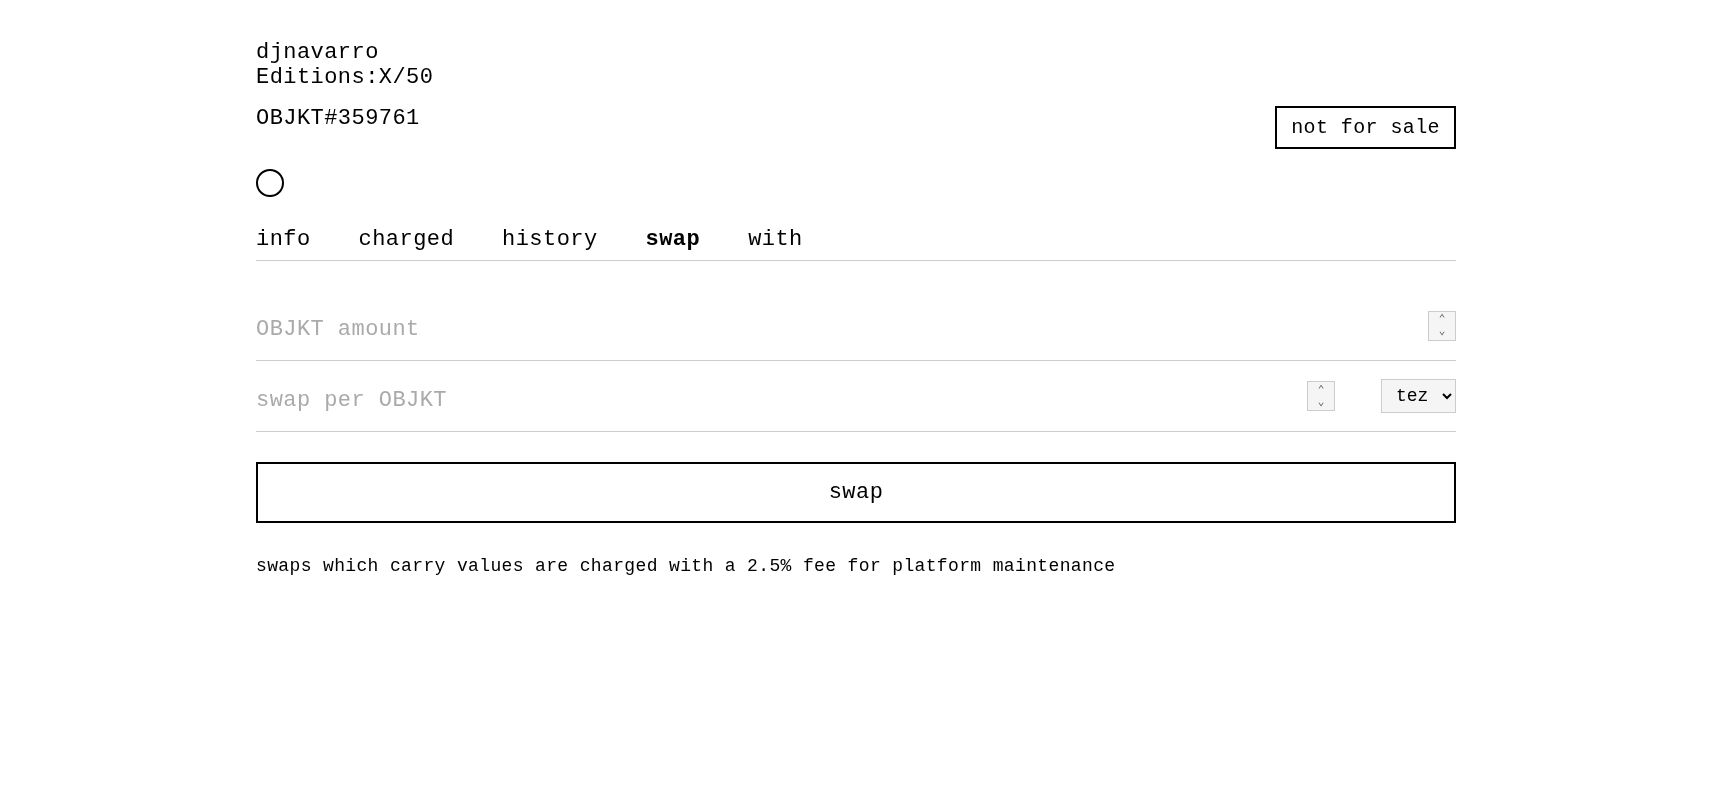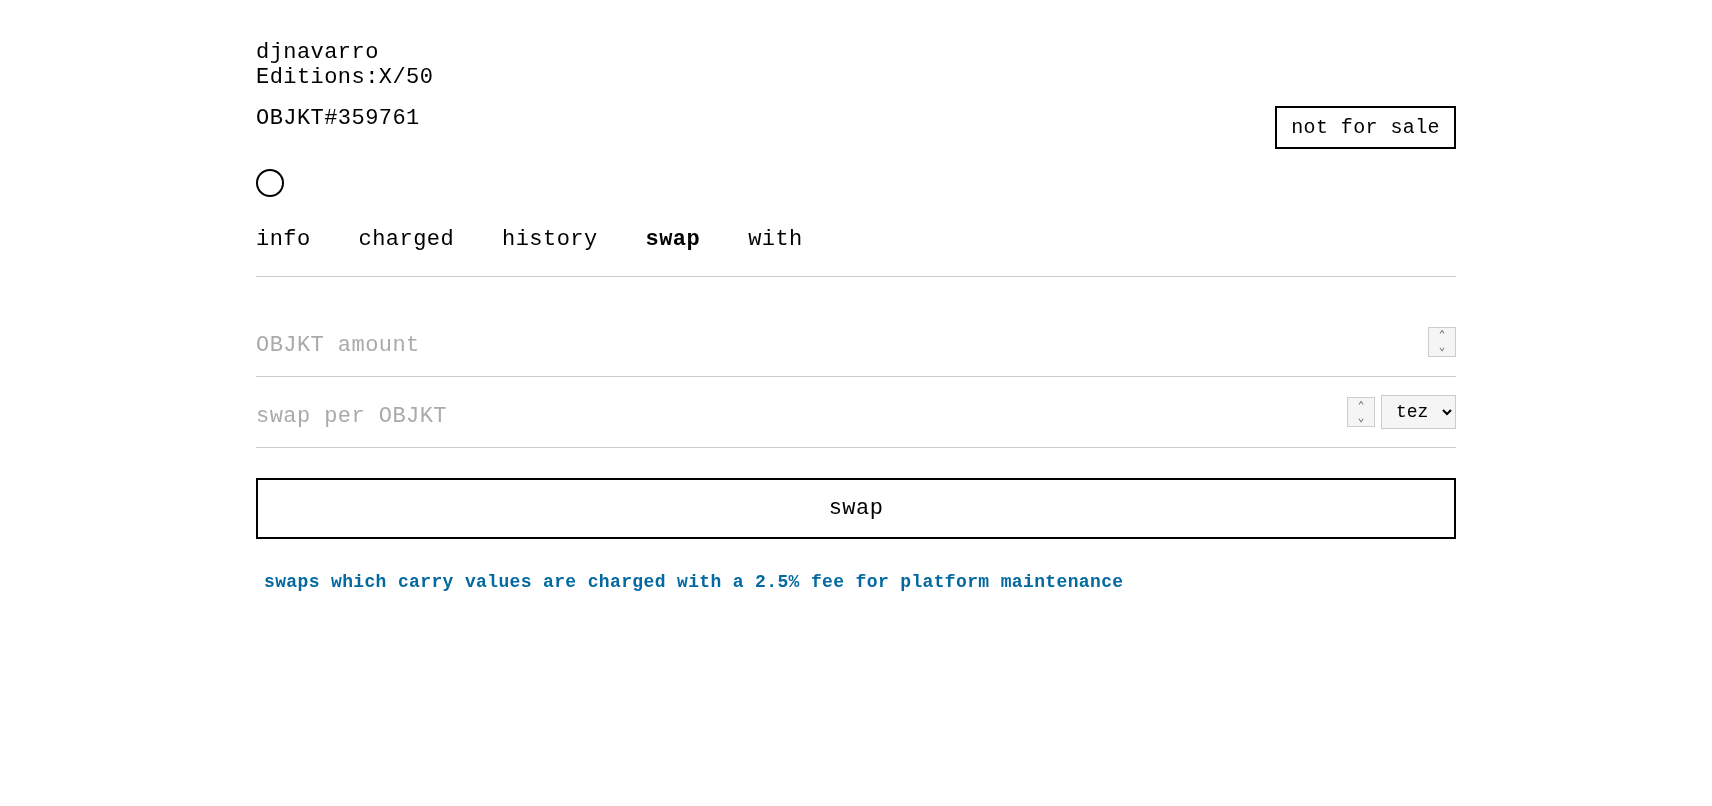--- a/index.html
+++ b/index.html
@@ -74,21 +74,21 @@
       border: 2px solid #000000;
       background: transparent;
       margin-bottom: 30px;
     }
 
     .tabs-row {
       display: flex;
       gap: 48px;
       align-items: flex-start;
       margin-bottom: 11px;
-      padding-bottom: 24px;
+      padding-bottom: 8px;
       border-bottom: 1px solid #cccccc;
     }
 
     .tab {
       font-family: 'Courier New', Courier, monospace;
       font-size: 22px;
       font-weight: normal;
       background: none;
       border: none;
       cursor: pointer;
@@ -134,20 +134,21 @@
     }
 
     .tez-select {
       font-family: 'Courier New', Courier, monospace;
       font-size: 18px;
       border: 1px solid #cccccc;
       background: #f5f5f5;
       padding: 5px 10px;
       cursor: pointer;
       appearance: auto;
+      margin-left: 40px;
     }
 
     .swap-btn-row {
       margin-top: 30px;
       margin-bottom: 30px;
     }
 
     .swap-btn {
       width: 100%;
       font-family: 'Courier New', Courier, monospace;
@@ -157,26 +158,25 @@
       border: 2px solid #000000;
       padding: 16px;
       cursor: pointer;
       letter-spacing: 0.02em;
       text-align: center;
     }
 
     .fee-notice {
       font-family: 'Courier New', Courier, monospace;
       font-size: 18px;
-      font-weight: bold;
-      color: #0369a1;
+      font-weight: normal;
+      color: #000000;
       line-height: 1.5;
       letter-spacing: 0.02em;
       margin-top: 20px;
-      margin-left: 8px;
     }
 
     .spinner-combined {
       display: flex;
       flex-direction: column;
       width: 28px;
       height: 30px;
       border: 1px solid #cccccc;
       background: #f5f5f5;
       cursor: pointer;

